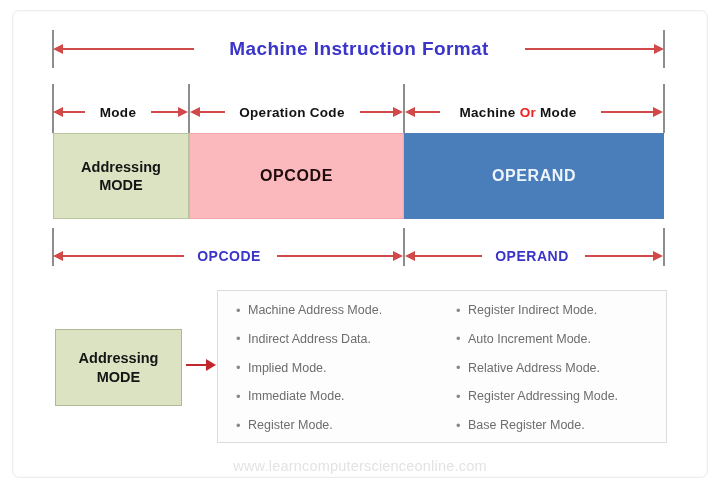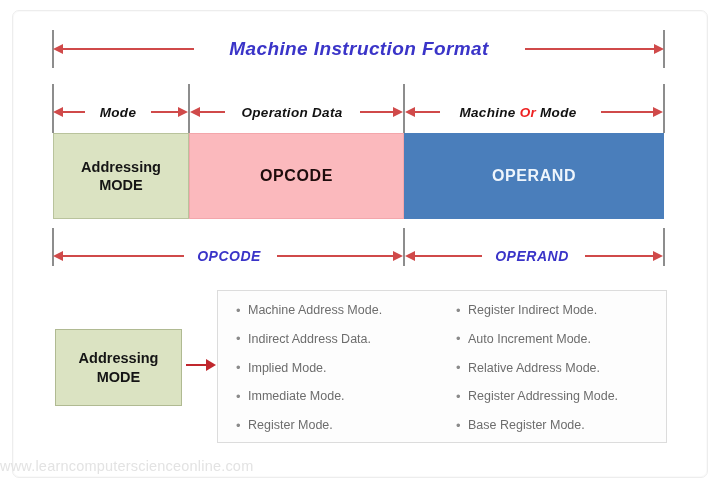--- a/index.html
+++ b/index.html
@@ -34,21 +34,21 @@
     position:absolute;top:50%;width:0;height:0;
     transform:translateY(-50%);
     border-top:5px solid transparent;
     border-bottom:5px solid transparent;
   }
   .arrow-head.left{border-right:10px solid #d04a4a;}
   .arrow-head.right{border-left:10px solid #d04a4a;}
 
   .meas-label{
     position:absolute;top:50%;transform:translateY(-50%);
-    white-space:nowrap;text-align:center;font-style:italic;
+    white-space:nowrap;text-align:center;
   }
 
   .title-label{
     color:#3a34c8;font-weight:bold;font-size:19px;letter-spacing:0.4px;
   }
   .sub-label{
     color:#121212;font-weight:bold;font-size:13.5px;letter-spacing:0.3px;
   }
   .sub-label .or{color:#ee2222;}
   .blue-label{
@@ -109,21 +109,21 @@
   .mode-item{
     font-size:12.5px;color:#6d6d6d;white-space:nowrap;
     display:flex;align-items:center;
   }
   .mode-item .bullet{
     display:inline-block;width:12px;color:#8a8a8a;font-size:13px;line-height:1;
   }
 
   
   .watermark{
-    position:absolute;left:0;top:458px;width:720px;text-align:left;
+    position:absolute;left:0;top:458px;width:720px;text-align:center;
     color:#e3e3e3;font-size:14.5px;letter-spacing:0.2px;
   }
 </style>
 </head>
 <body>
 
 <div id="canvas">
 
   <div class="outer-frame"></div>
 
@@ -152,21 +152,21 @@
     <div class="arrow-head left" style="left:0px;"></div>
     <div class="arrow-line" style="left:9px;width:23px;"></div>
     <div class="meas-label sub-label" style="left:34px;width:62px;">Mode</div>
     <div class="arrow-line" style="left:98px;width:28px;"></div>
     <div class="arrow-head right" style="left:125px;"></div>
   </div>
 
   <div class="arrow-row" style="left:190px;top:103px;width:213px;">
     <div class="arrow-head left" style="left:0px;"></div>
     <div class="arrow-line" style="left:9px;width:26px;"></div>
-    <div class="meas-label sub-label" style="left:37px;width:130px;">Operation  Data</div>
+    <div class="meas-label sub-label" style="left:37px;width:130px;">Operation  Code</div>
     <div class="arrow-line" style="left:170px;width:33px;"></div>
     <div class="arrow-head right" style="left:203px;"></div>
   </div>
 
   <div class="arrow-row" style="left:405px;top:103px;width:258px;">
     <div class="arrow-head left" style="left:0px;"></div>
     <div class="arrow-line" style="left:9px;width:26px;"></div>
     <div class="meas-label sub-label" style="left:37px;width:152px;">
       <span>Machine</span>
       <span class="or">Or</span>

